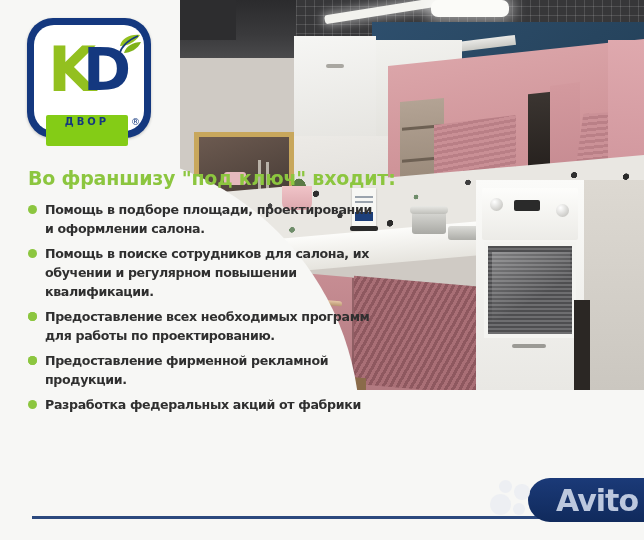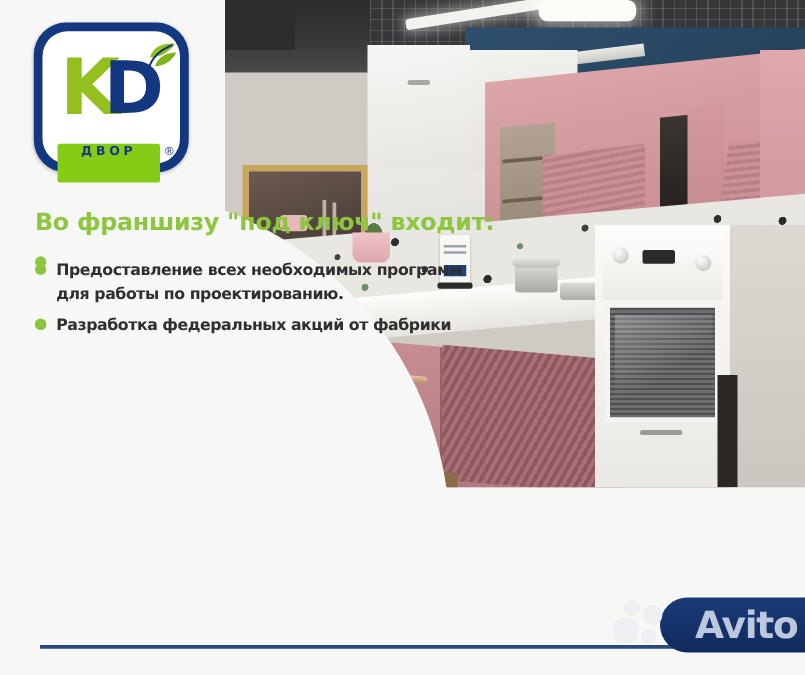--- a/index.html
+++ b/index.html
@@ -407,24 +407,26 @@
         <path d="M9 22 C11 14 18 7 28 3" stroke="#14387f" stroke-width="1.6" fill="none"></path>
       </svg>
       <div class="kd-word2">ДВОР</div>
       <div class="kd-reg">®</div>
     </div>
   </div>
 
   <div id="heading">Во франшизу "под ключ" входит:</div>
 
   <ul id="bullets">
+    <li><span class="dot"></span><span>Помощь в подборе площади, проектировании и оформлении салона.</span></li>
+    <li><span class="dot"></span><span>Помощь в поиске сотрудников для  салона, их обучении и регулярном повышении квалификации.</span></li>
     <li><span class="dot"></span></li>
     <li><span class="dot"></span><span>Предоставление всех необходимых программ для работы по проектированию.</span></li>
     <li><span class="dot"></span></li>
-    <li><span class="dot"></span></li>
+    <li><span class="dot"></span><span>Предоставление фирменной рекламной продукции.</span></li>
     <li><span class="dot"></span><span>Разработка федеральных акций от фабрики</span></li>
   </ul>
 
   <div id="avito-line"></div>
   <div id="avito">
     <div id="avito-pill"></div>
     <div id="avito-dots">
       <span class="adot adot1"></span>
       <span class="adot adot2"></span>
       <span class="adot adot3"></span>

